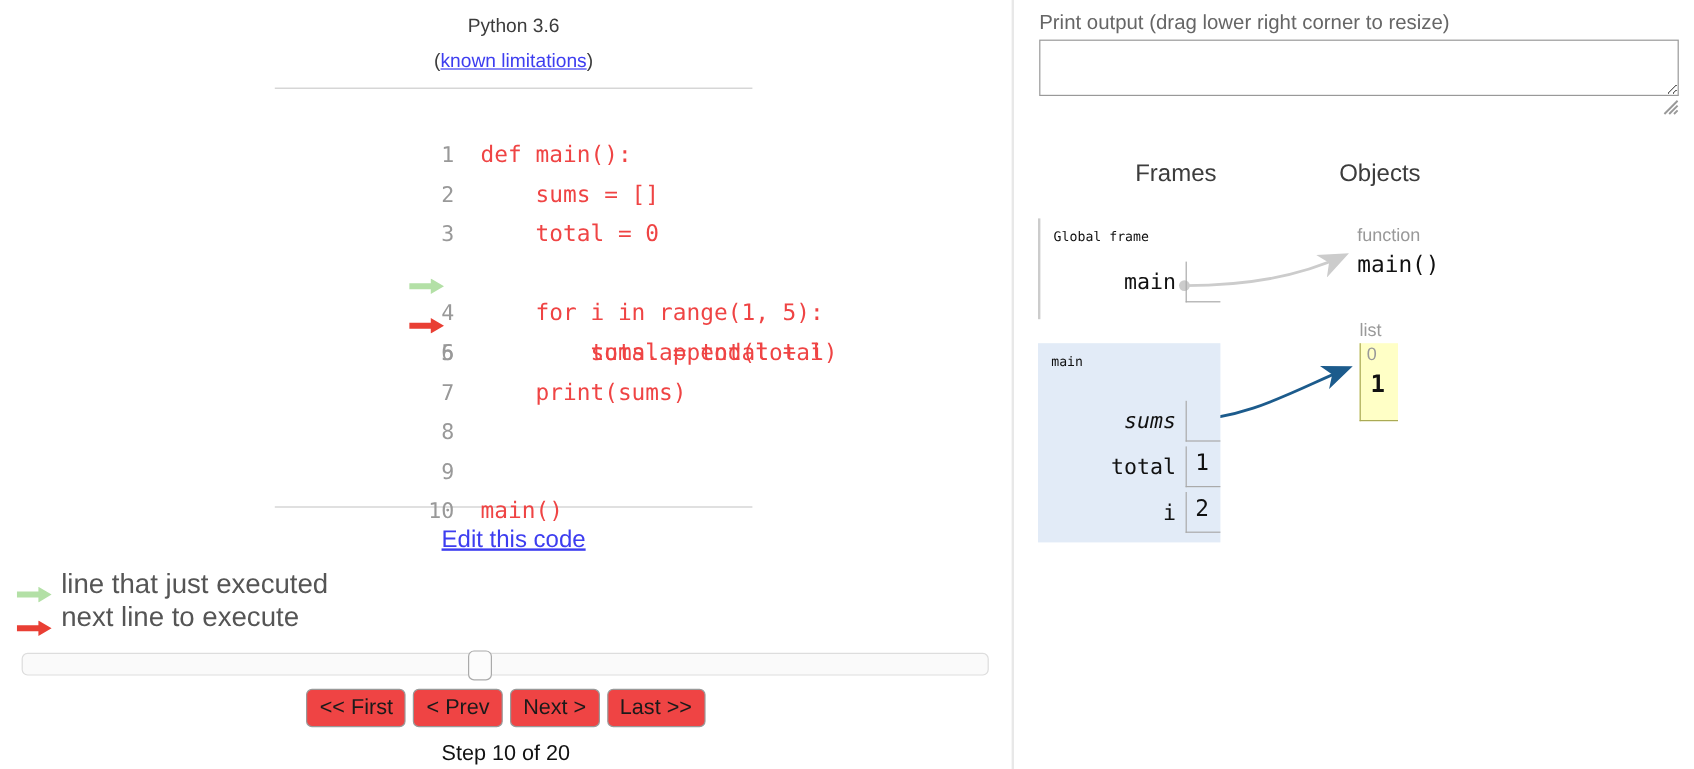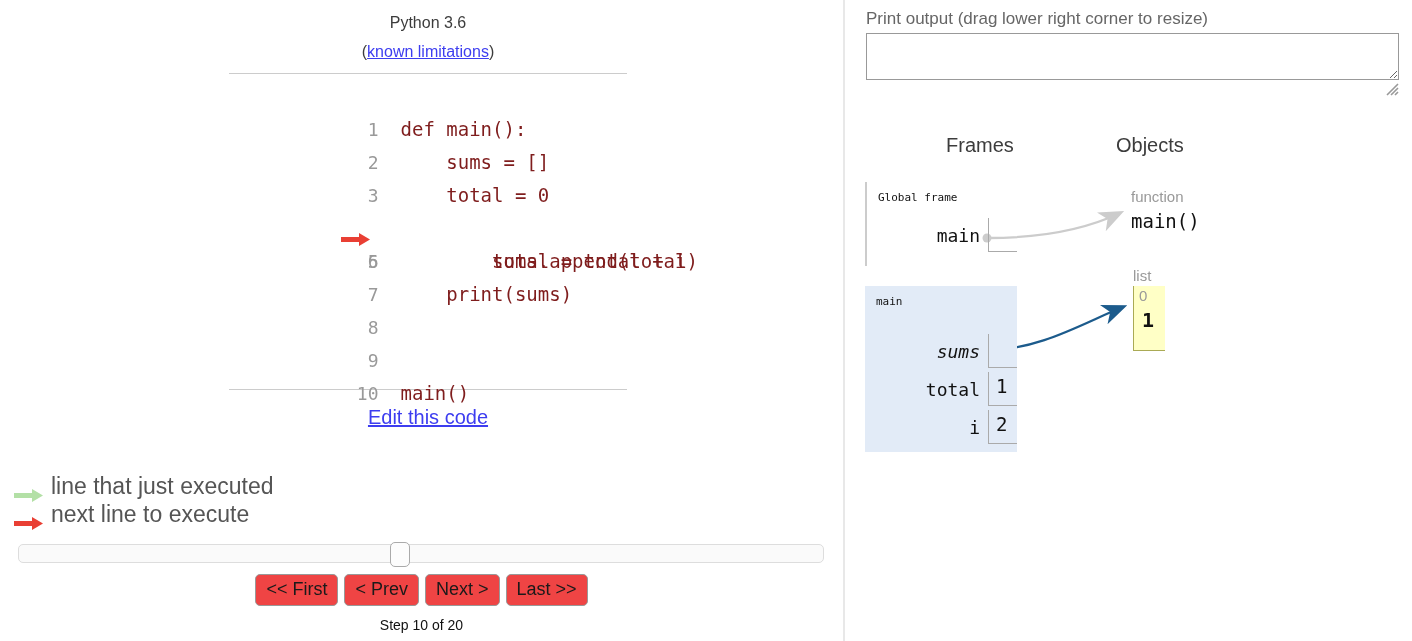--- a/index.html
+++ b/index.html
@@ -81,21 +81,21 @@
     display: inline-block;
     width: 58px;
     text-align: right;
     color: #999999;
     font-family: "DejaVu Sans Mono", monospace;
     font-size: 18px;
   }
   .codetext {
     display: inline-block;
     padding-left: 22px;
-    color: #7f1d1d;
+    color: #ef4444;
   }
 
   .edit-link-wrap {
     text-align: center;
     margin-top: 16px;
     font-size: 20px;
   }
   .edit-link-wrap a {
     color: #3d3df0;
     text-decoration: underline;
@@ -165,21 +165,21 @@
     padding: 4px 10px 5px 10px;
     margin: 0 3px;
     cursor: pointer;
   }
   .step-label {
     position: absolute;
     left: 0;
     top: 617px;
     width: 843px;
     text-align: center;
-    font-size: 14px;
+    font-size: 18px;
     color: #111111;
   }
 
   
   .right-pane {
     position: absolute;
     left: 845px; top: 0;
     width: 567px; height: 641px;
   }
   .print-label {
@@ -356,20 +356,28 @@
       </div>
 
       <div class="code-line">
         <span class="lineno">2</span><span class="codetext">    sums = []</span>
       </div>
 
       <div class="code-line">
         <span class="lineno">3</span><span class="codetext">    total = 0</span>
       </div>
 
+      <div class="code-line">
+        <span class="gutter-arrow">
+          <svg width="30" height="13" viewBox="0 0 30 13">
+              <path d="M0 4 L18 4 L18 0 L29 6.5 L18 13 L18 9 L0 9 Z" fill="#b3e0a6"></path>
+            </svg>
+        </span>
+        <span class="lineno">4</span><span class="codetext">    for i in range(1, 5):</span>
+      </div>
 
       <div class="code-line">
         <span class="gutter-arrow">
           <svg width="30" height="13" viewBox="0 0 30 13">
               <path d="M0 4 L18 4 L18 0 L29 6.5 L18 13 L18 9 L0 9 Z" fill="#e93f34"></path>
             </svg>
         </span>
         <span class="lineno">5</span><span class="codetext">        total = total + i</span>
       </div>
 

